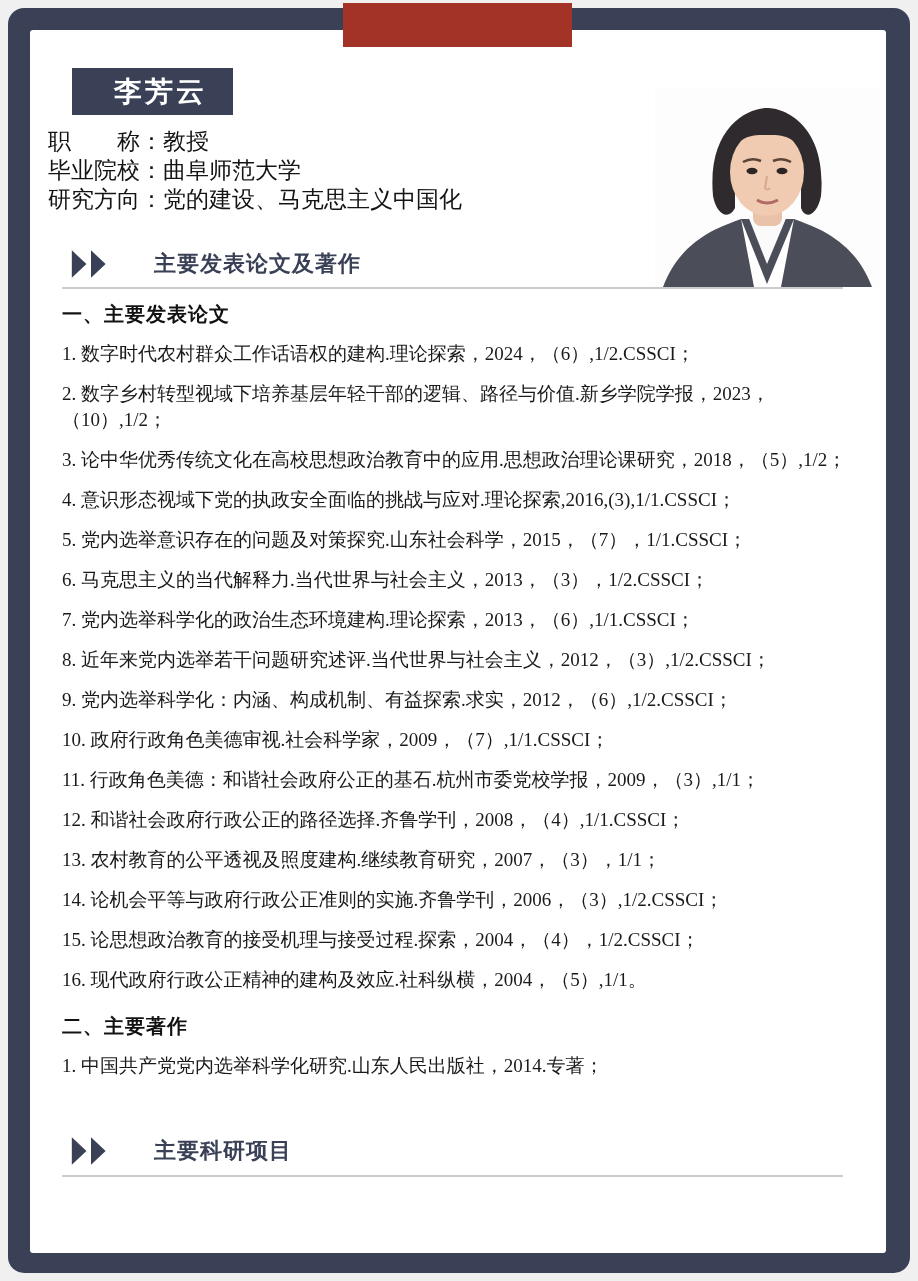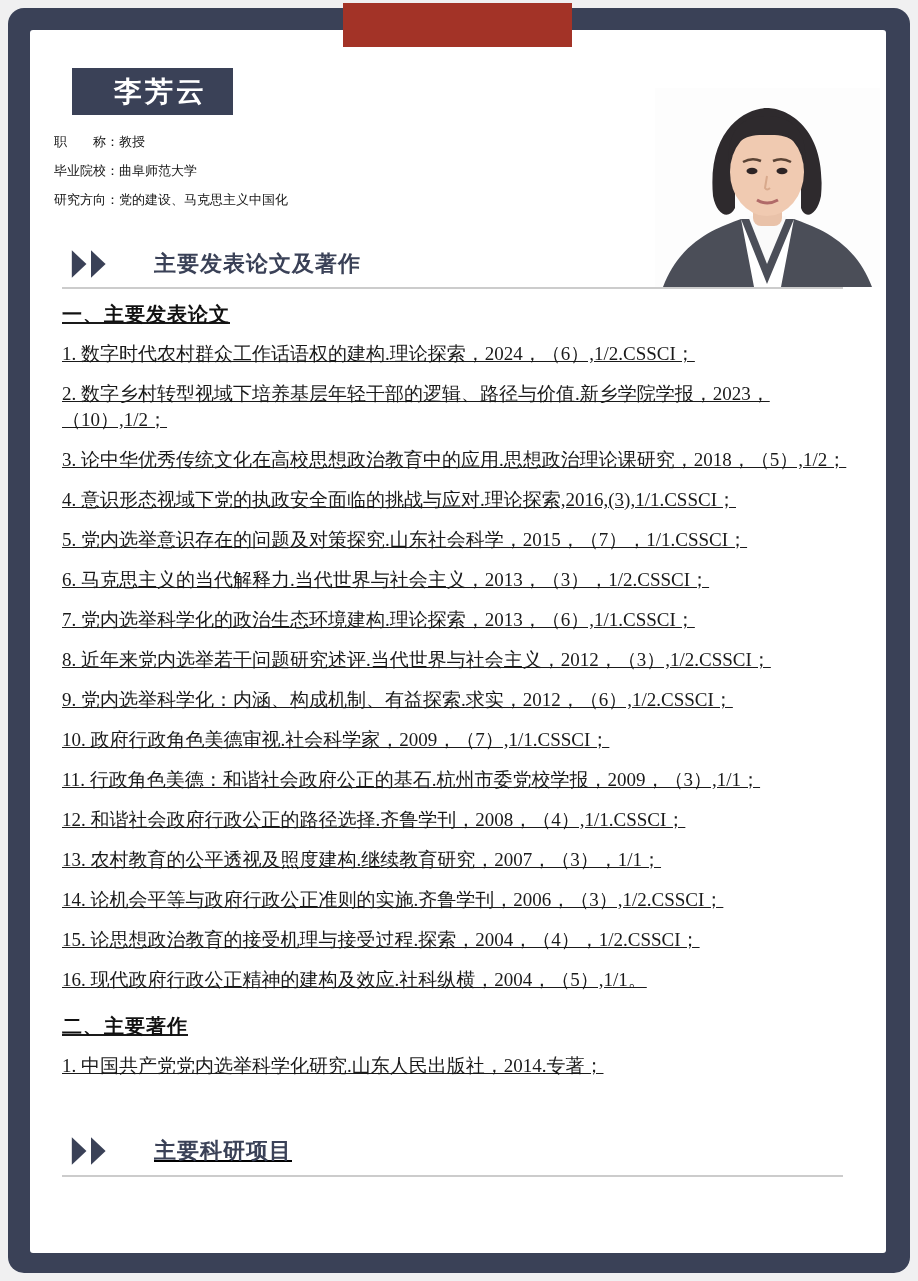--- a/index.html
+++ b/index.html
@@ -26,51 +26,50 @@
   }
   
   .name-box {
     position:absolute; left:72px; top:68px; width:161px; height:47px;
     background:#3a4157; color:#ffffff;
     display:flex; align-items:center; justify-content:center;
     font-size:28px; font-weight:bold; letter-spacing:3px;padding-left:16px;
   }
   
   .info-list {
-    position:absolute; left:54px; top:127px;
+    position:absolute; left:48px; top:127px;
     font-family:"Liberation Serif", serif;
-    font-size:13px; line-height:29px; color:#141414;
+    font-size:23px; line-height:29px; color:#141414;
   }
   
   .photo {
     position:absolute; left:655px; top:88px; width:225px; height:199px;
     background:#fdfdfd; overflow:hidden;
   }
   .photo svg { display:block; width:100%; height:100%; }
   
   .section-header {
     position:absolute; left:70px; display:flex; align-items:center; gap:42px;
   }
   .section-header .chevrons { width:42px; height:30px; flex:0 0 auto; }
   .section-header .chevrons svg { display:block; width:100%; height:100%; }
   .section-title {
     color:#3a4157; font-size:22px; font-weight:bold; letter-spacing:1px;
   }
   .header-1 { top:249px; }
-  .header-2 { top:1136px;text-decoration:underline; }
+  .header-2 { top:1136px; }
   .rule {
     position:absolute; left:62px; width:781px; height:2px; background:#cccccc;
   }
   .rule-1 { top:287px; }
   .rule-2 { top:1175px; }
   
   .content {
     position:absolute; left:62px; top:301px; width:798px;
     color:#1a1a1a;
-    text-decoration:underline;
   }
   .sub-heading {
     font-size:20px; font-weight:bold; color:#111111;
     margin-bottom:13px; letter-spacing:1px;
   }
   .pub-item {
     font-family:"Liberation Serif", serif;
     font-size:19px; line-height:26px;
     margin-bottom:14px; color:#1a1a1a;
   }

